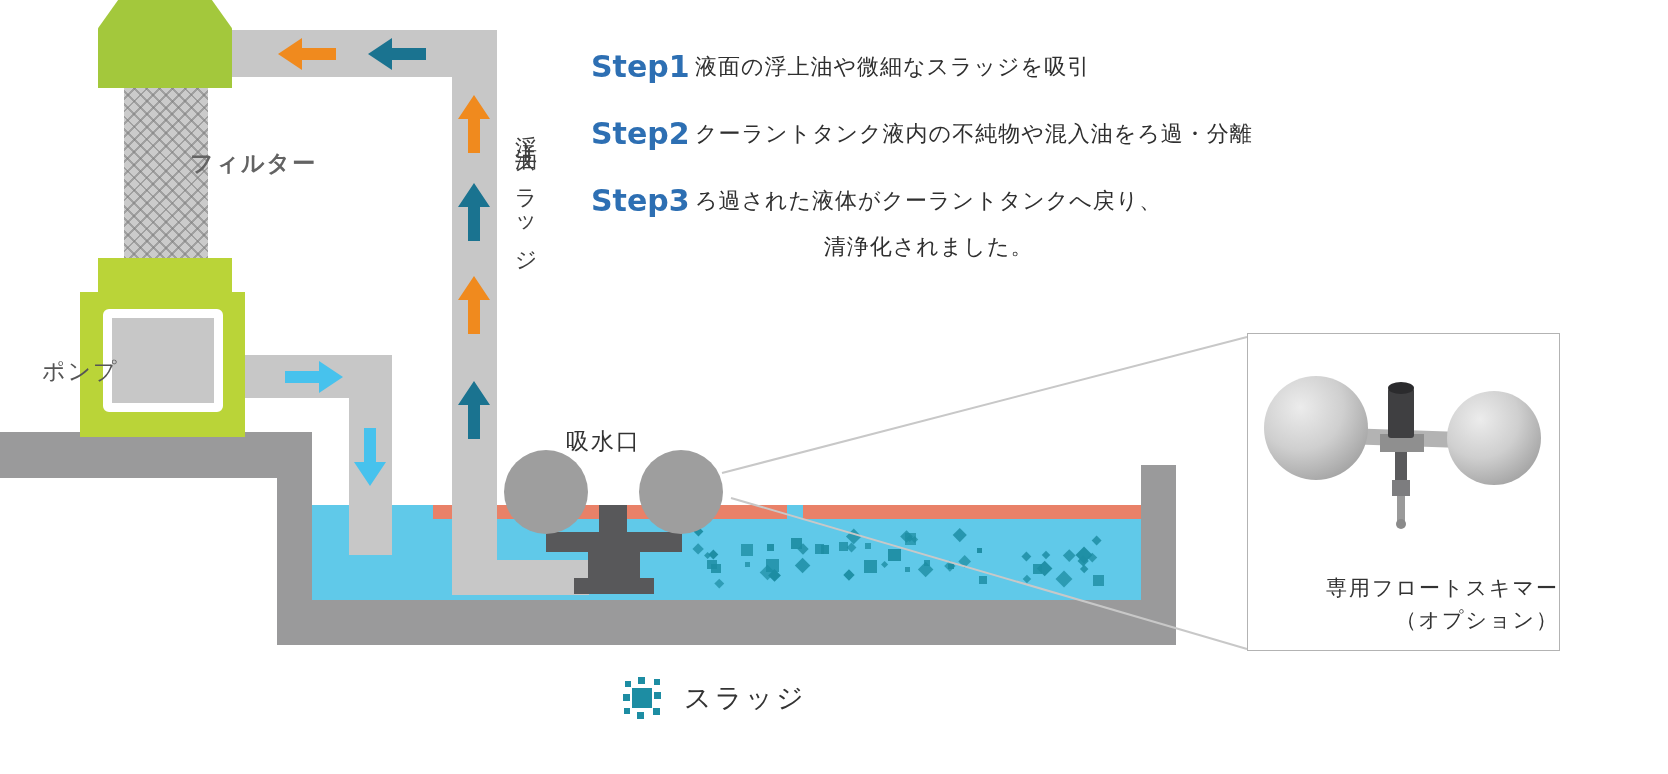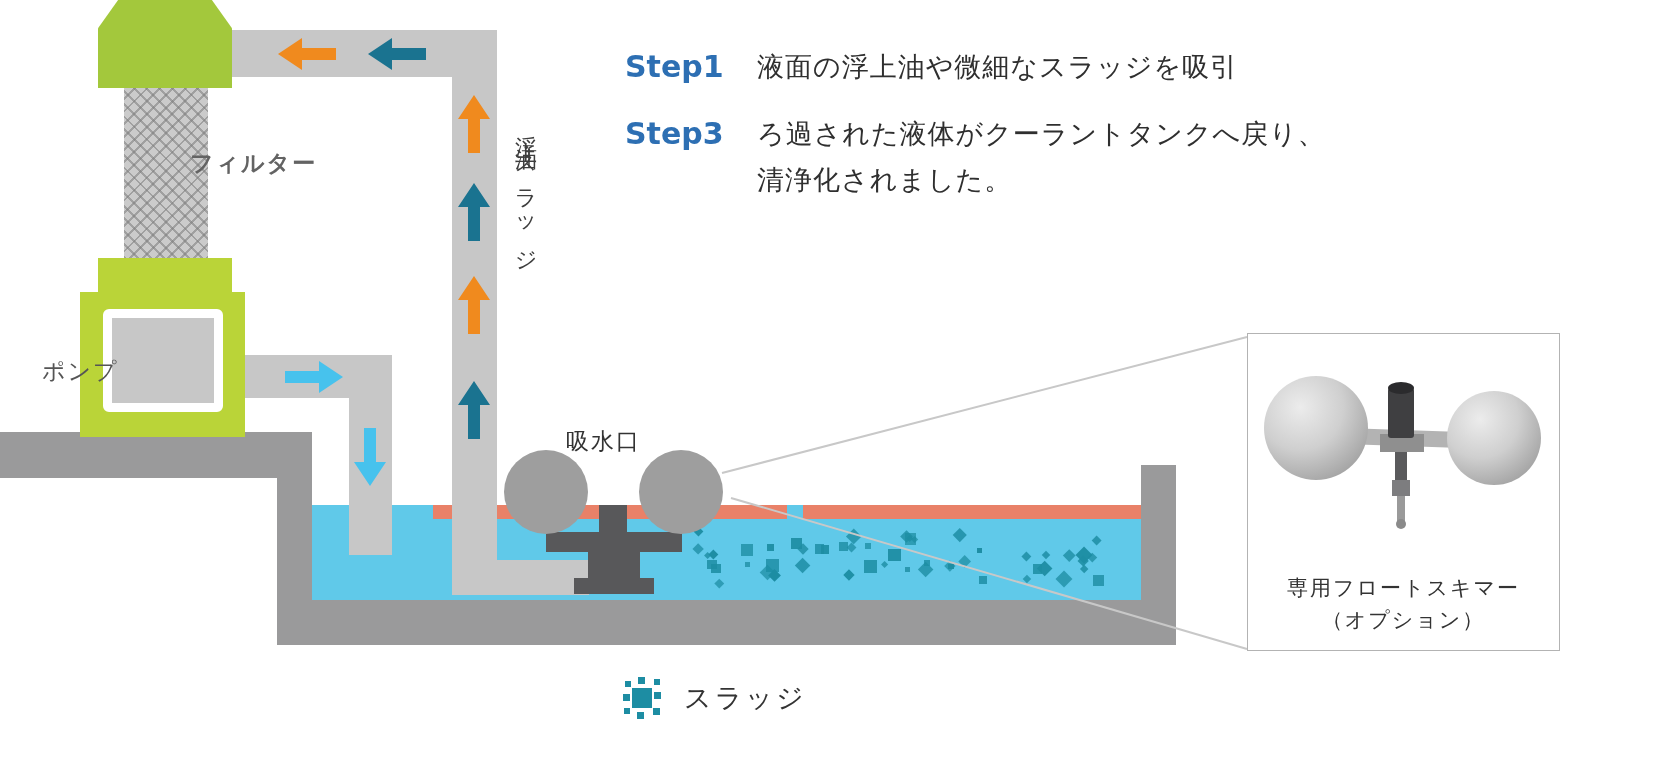--- a/index.html
+++ b/index.html
@@ -67,28 +67,28 @@
   .pump-label { left:42px; top:356px; color:#555; }
   .riser-label { left:511px; top:118px; writing-mode:vertical-rl; font-size:22px; color:#3e3e3e; letter-spacing:6px; }
   .intake-label { left:566px; top:426px; color:#333; }
 
   
   .connector { left:0; top:0; width:1668px; height:774px; pointer-events:none; }
 
   
   .skimmer-box { left:1247px; top:333px; width:313px; height:318px; background:#fff; border:1px solid #b3b3b3; }
   .skimmer-photo { position:absolute; left:0; top:6px; width:100%; height:224px; }
-  .skimmer-caption { position:absolute; left:0; right:0; top:238px; text-align:center; font-size:21px;
+  .skimmer-caption { position:absolute; left:0; right:0; top:238px; text-align:right; font-size:21px;
                      color:#333; line-height:32px; letter-spacing:2px; }
 
   
-  .steps { left:625px; top:44px; }
+  .steps { left:591px; top:44px;text-align:center; }
   .step-row { display:flex; margin-bottom:21px; }
   .step-label { flex:none; width:92px; font-weight:bold; color:var(--step-blue,#2d6fb3); font-size:30px; line-height:46px; }
-  .step-text { font-size:27px; color:#2f2f2f; line-height:46px; letter-spacing:1px; margin-left:40px; white-space:nowrap; }
+  .step-text { font-size:22px; color:#2f2f2f; line-height:46px; letter-spacing:1px; margin-left:12px; white-space:nowrap; }
 
   
   .legend { left:616px; top:672px; display:flex; align-items:center; }
   .legend-item { display:flex; align-items:center; margin-right:58px; }
   .legend-icon { width:52px; height:52px; margin-right:16px; }
   .legend-icon svg { display:block; width:100%; height:100%; }
   .legend-label { font-size:27px; color:#333; letter-spacing:3px; white-space:nowrap; }
   .footnote { left:14px; top:680px; font-size:19px; color:#444; letter-spacing:1px; white-space:nowrap; }
 </style>
 </head>
@@ -253,20 +253,24 @@
       <div>（オプション）</div>
     </div>
   </div>
 
   <div class="abs steps">
     <div class="step-row">
       <span class="step-label">Step1</span>
       <span class="step-text">液面の浮上油や微細なスラッジを吸引</span>
     </div>
     <div class="step-row">
+      <span class="step-label">Step2</span>
+      <span class="step-text">クーラントタンク液内の不純物や混入油をろ過・分離</span>
+    </div>
+    <div class="step-row">
       <span class="step-label">Step3</span>
       <span class="step-text">
         <div>ろ過された液体がクーラントタンクへ戻り、</div>
         <div>清浄化されました。</div>
       </span>
     </div>
   </div>
 
   <div class="abs legend">
     <div class="legend-item">

